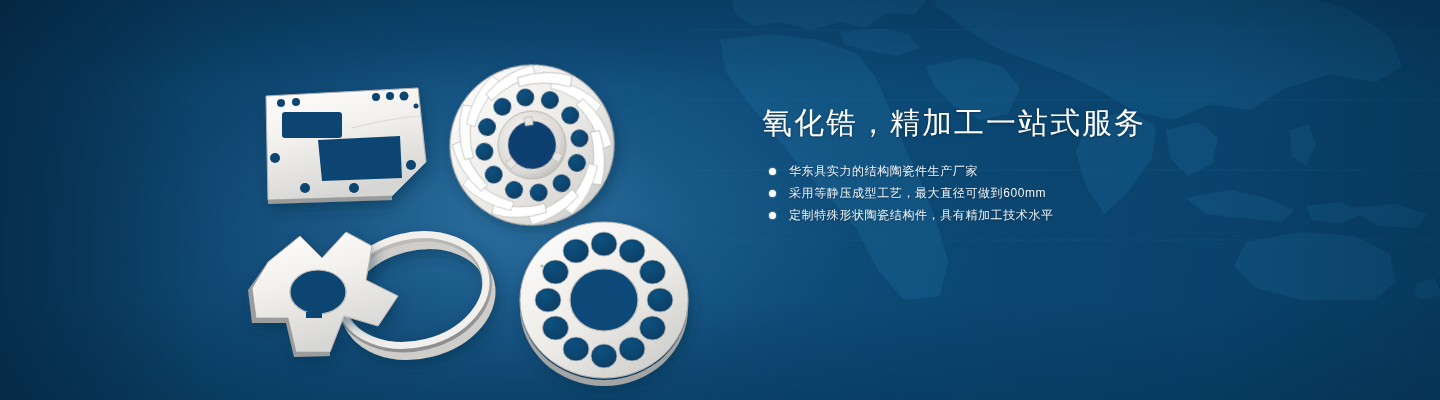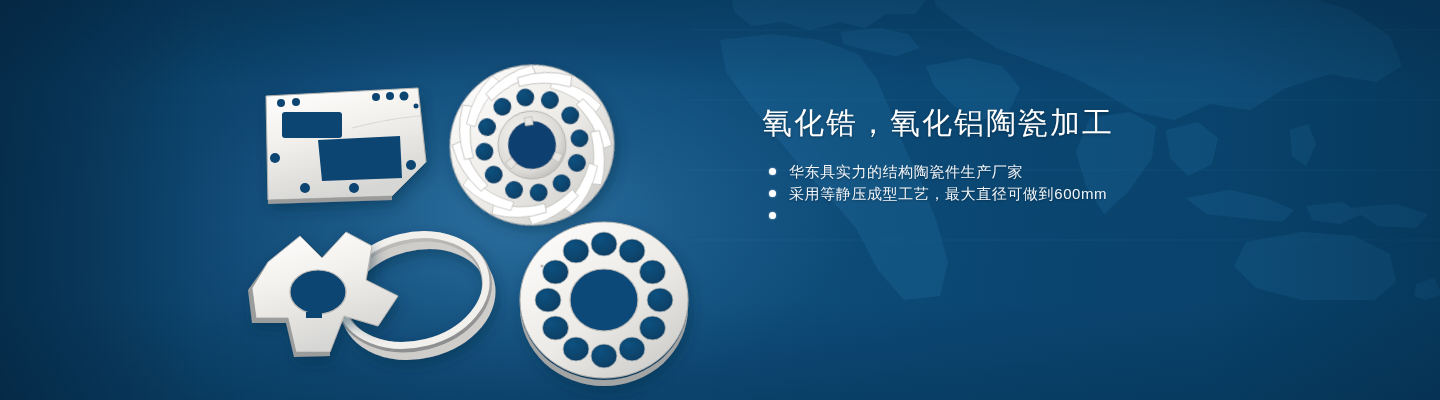--- a/index.html
+++ b/index.html
@@ -101,21 +101,21 @@
     width: 7px;
     height: 7px;
     border-radius: 50%;
     background: #ffffff;
     flex: 0 0 auto;
     margin: 0 13px 0 7px;
     box-shadow: 0 0 2px rgba(255,255,255,0.6);
   }
   .bullet-text {
     color: #f2f6fa;
-    font-size: 15px;
+    font-size: 12px;
     line-height: 15px;
     letter-spacing: 0.6px;
     white-space: nowrap;
     text-shadow: 0 1px 2px rgba(0,0,0,0.32);
   }
 </style>
 </head>
 <body>
 
 <div id="banner">
@@ -331,29 +331,30 @@
           <ellipse cx="-48.5" cy="-28" rx="13" ry="12"></ellipse>
           <ellipse cx="-28" cy="-49" rx="13" ry="12"></ellipse>
         </g>
 
         <circle cx="-62" cy="-34" r="1.6" fill="#b9b8b4"></circle>
       </g>
     </svg>
   </div>
 
   <div class="copy">
-    <h1 class="headline">氧化锆，氧化铝陶瓷加工</h1>
+    <h1 class="headline">氧化锆，精加工一站式服务</h1>
     <ul class="bullets">
       <li class="bullet">
         <span class="dot"></span>
         <span class="bullet-text">华东具实力的结构陶瓷件生产厂家</span>
       </li>
       <li class="bullet">
         <span class="dot"></span>
         <span class="bullet-text">采用等静压成型工艺，最大直径可做到600mm</span>
       </li>
       <li class="bullet">
         <span class="dot"></span>
+        <span class="bullet-text">定制特殊形状陶瓷结构件，具有精加工技术水平</span>
       </li>
     </ul>
   </div>
 
 </div>
 
 </body></html>

